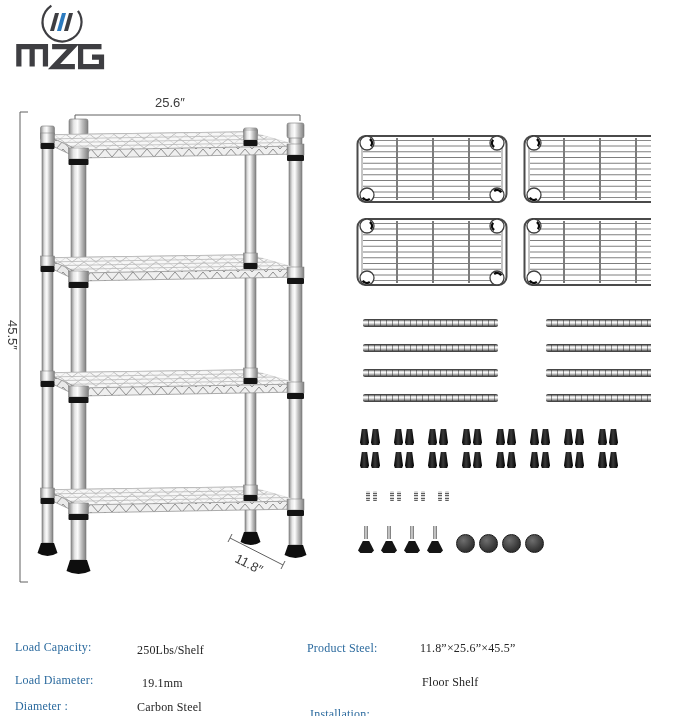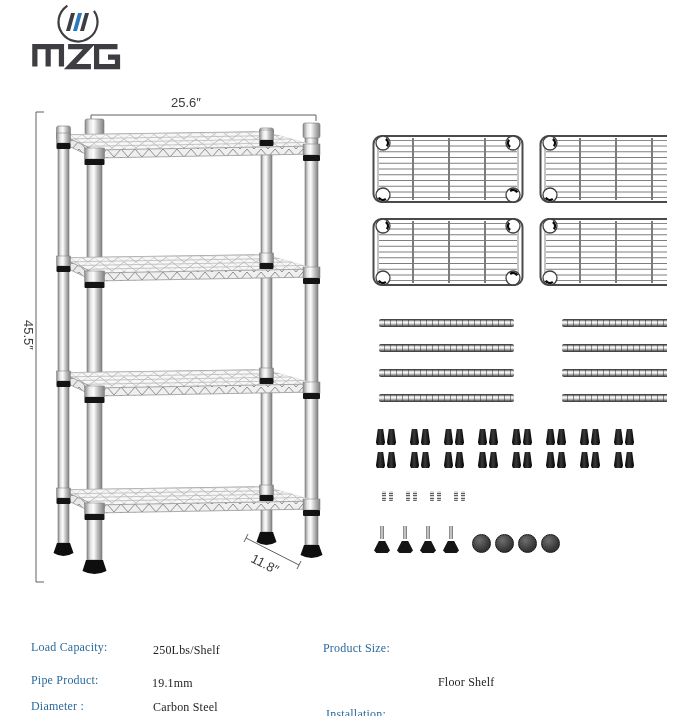--- a/index.html
+++ b/index.html
@@ -1,17 +1,17 @@
 <!DOCTYPE html>
 <html><head>
 <meta charset="utf-8">
 <style>
   html,body{margin:0;padding:0;background:#fff;}
   .page{position:relative;width:651px;height:716px;background:#ffffff;overflow:hidden;
-        font-family:"Liberation Sans",sans-serif;margin-left:16px;}
+        font-family:"Liberation Sans",sans-serif;}
 
   
   .logo{position:absolute;left:12px;top:0;}
 
   
   .main-illustration{position:absolute;left:0;top:85px;}
 
   
   .shelves-grid{position:absolute;left:356px;top:133px;width:326px;
                 display:flex;flex-wrap:wrap;column-gap:15px;row-gap:11px;}
@@ -41,21 +41,21 @@
   .caps-group{display:flex;gap:4px;margin-left:13px;align-items:flex-end;}
   .cap{width:19px;height:19px;border-radius:50%;border:1px solid #191919;box-sizing:border-box;
        background:radial-gradient(circle at 38% 32%,#6e6e6e,#3a3a3a 60%,#242424 95%);}
 
   
   .spec{position:absolute;font-family:"Liberation Serif",serif;font-weight:normal;
         font-size:12px;white-space:nowrap;letter-spacing:.2px;}
   .spec-label{color:#2b6a9e;}
   .spec-value{color:#242424;text-align:right;}
   .pos-l1l{left:15px;top:640px;}  .pos-l1v{left:137px;top:643px;}
-  .pos-l2l{left:15px;top:673px;}  .pos-l2v{left:136px;top:676px;}
+  .pos-l2l{left:15px;top:673px;}  .pos-l2v{left:142px;top:676px;}
   .pos-l3l{left:15px;top:699px;}  .pos-l3v{left:137px;top:700px;}
   .pos-r1l{left:307px;top:641px;} .pos-r1v{left:420px;top:641px;}
   .pos-r2l{left:310px;top:707px;} .pos-r2v{left:422px;top:675px;}
 </style>
 </head>
 <body>
 
 <div class="page">
 
   <svg class="logo" width="100" height="74" viewBox="0 0 100 74">
@@ -402,21 +402,22 @@
     <div class="caps-group">
         <div class="cap"></div>
         <div class="cap"></div>
         <div class="cap"></div>
         <div class="cap"></div>
       </div>
   </div>
 
   <div class="spec spec-label pos-l1l">Load Capacity:</div>
   <div class="spec spec-value pos-l1v">250Lbs/Shelf</div>
-  <div class="spec spec-label pos-l2l">Pipe Product:</div>
+  <div class="spec spec-label pos-l2l">Load Diameter:</div>
   <div class="spec spec-value pos-l2v">19.1mm</div>
   <div class="spec spec-label pos-l3l">Diameter :</div>
   <div class="spec spec-value pos-l3v">Carbon Steel</div>
-  <div class="spec spec-label pos-r1l">Product Size:</div>
+  <div class="spec spec-label pos-r1l">Product Steel:</div>
+  <div class="spec spec-value pos-r1v">11.8”×25.6”×45.5”</div>
   <div class="spec spec-label pos-r2l">Installation:</div>
   <div class="spec spec-value pos-r2v">Floor Shelf</div>
 
 </div>
 
 </body></html>

